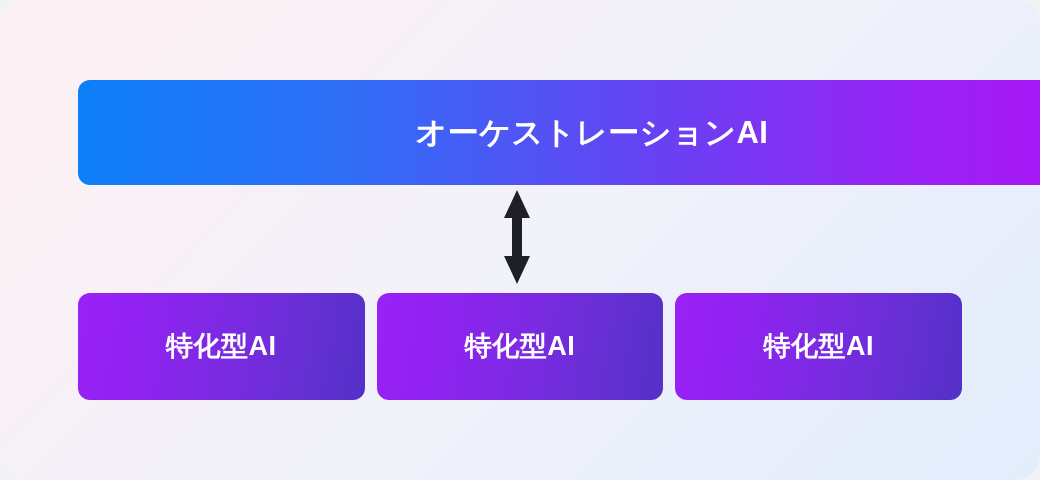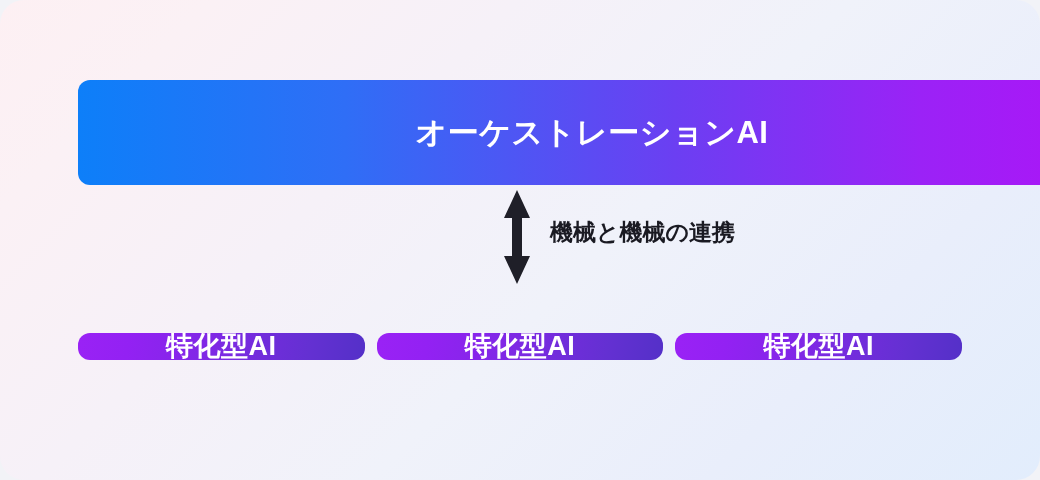--- a/index.html
+++ b/index.html
@@ -81,21 +81,20 @@
 
   
   .spec-row {
     position: absolute;
     left: 78px;
     top: 293px;
     width: 884px;
     height: 107px;
     display: flex;
     gap: 12px;
-    align-items: center;
   }
   .spec-box {
     flex: 1 1 0;
     border-radius: 12px;
     background: linear-gradient(100deg, #9a22f5 0%, #9321f3 18%, #7b2ae2 52%, #6430d2 80%, #5430c8 100%);
     display: flex;
     align-items: center;
     justify-content: center;
   }
   .spec-label {
@@ -113,21 +112,20 @@
 <div id="canvas">
 
   <div class="orch-bar">
     <span class="orch-label">オーケストレーションAI</span>
   </div>
 
   <div class="connector">
     <svg class="arrow-svg" viewBox="0 0 38 94">
       <polygon points="19,0 32,28 24,28 24,66 32,66 19,94 6,66 14,66 14,28 6,28" fill="#1f1f28"></polygon>
     </svg>
-    <span class="connector-caption">機械と機械の連携</span>
   </div>
 
   <div class="spec-row">
     <div class="spec-box">
       <span class="spec-label">特化型AI</span>
     </div>
     <div class="spec-box">
       <span class="spec-label">特化型AI</span>
     </div>
     <div class="spec-box">

